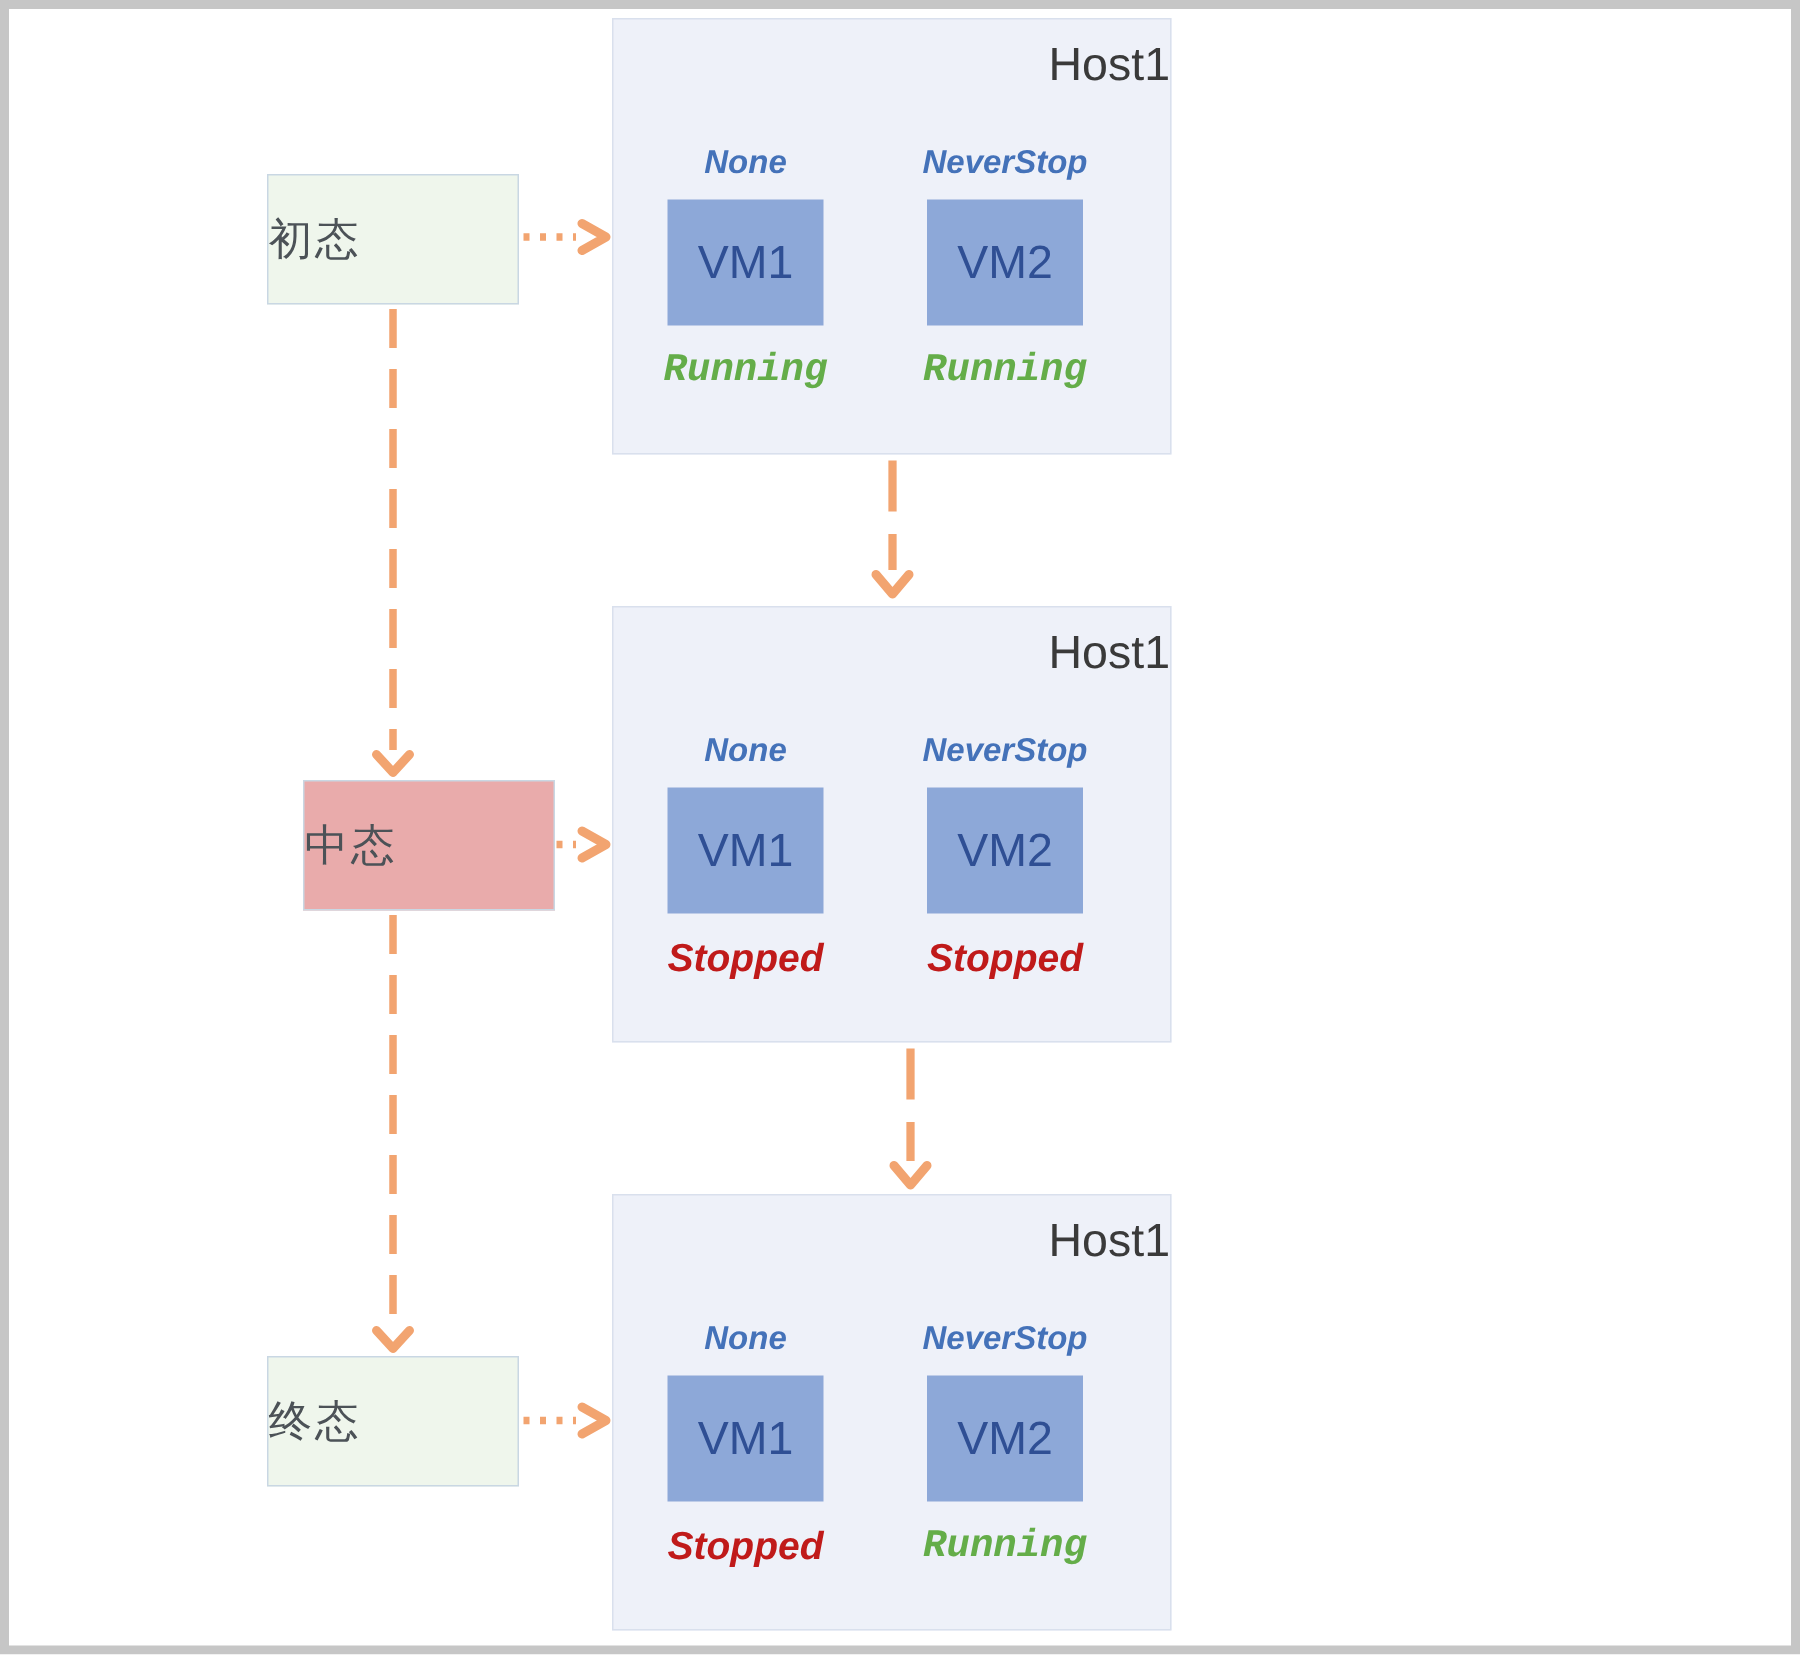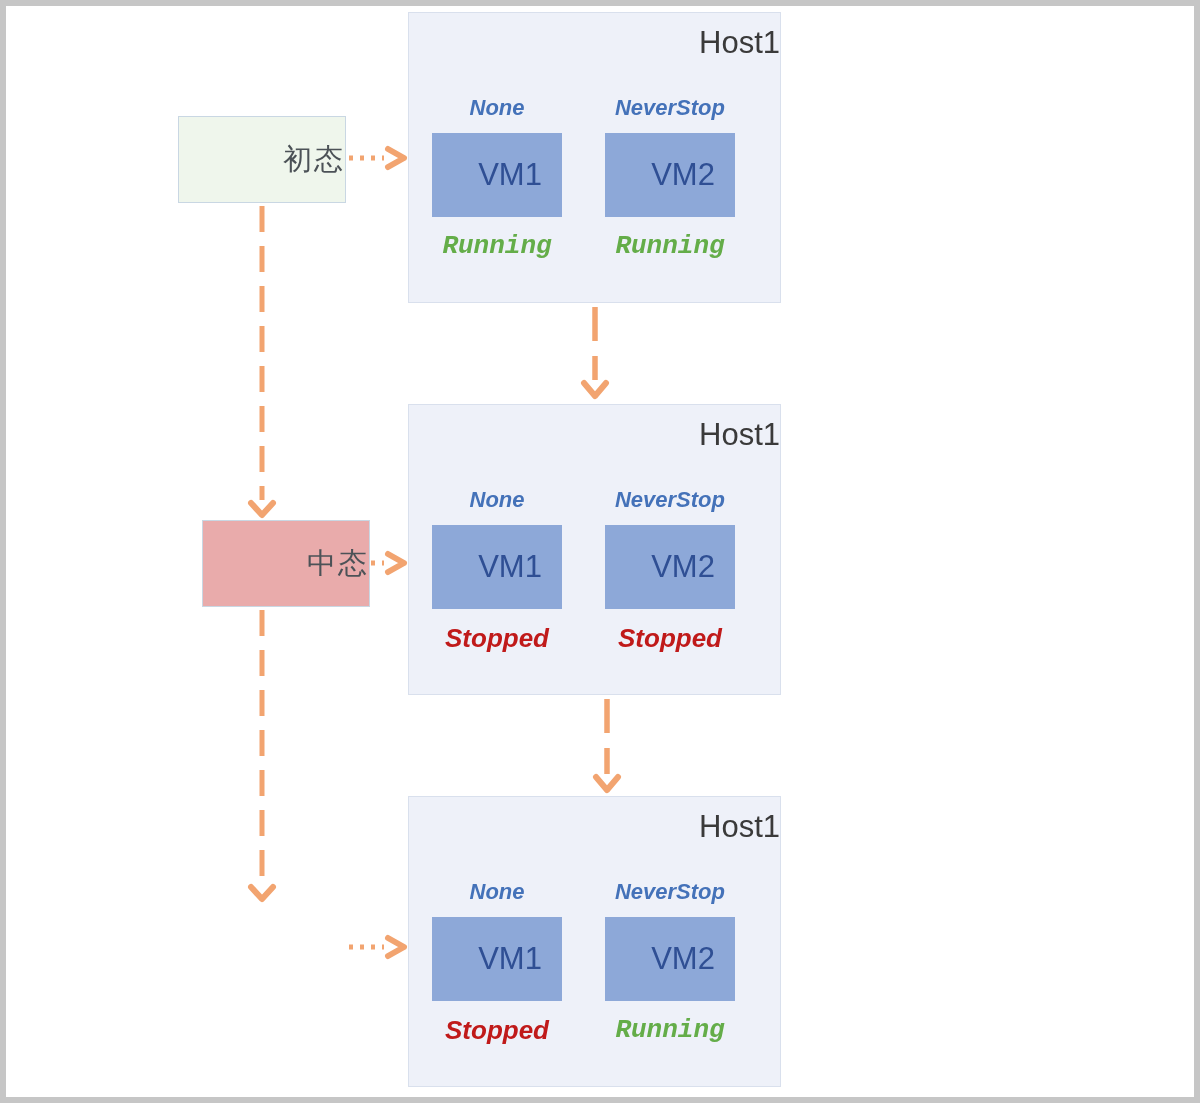--- a/index.html
+++ b/index.html
@@ -13,21 +13,21 @@
   }
   .arrows{position:absolute;left:0;top:0;width:1200px;height:1103px;pointer-events:none;}
   .dot-line{stroke:var(--arrow-orange);stroke-width:5;fill:none;stroke-dasharray:4 7;}
   .dash-line{stroke:var(--arrow-orange);stroke-width:5;fill:none;stroke-dasharray:26 14;}
   .dash-line-host{stroke:var(--arrow-orange);stroke-width:5.5;fill:none;stroke-dasharray:34 15;}
   .chev{stroke:var(--arrow-orange);stroke-width:6;fill:none;stroke-linecap:round;stroke-linejoin:round;}
 
   .state-box{
     position:absolute;left:178px;width:166px;height:85px;
     border:1px solid var(--state-border);
-    display:flex;align-items:center;justify-content:flex-end;
+    display:flex;align-items:center;justify-content:flex-start;
     font-size:29px;color:var(--state-text);
     letter-spacing:2px;
   }
   .state-green{background:var(--state-green-bg);}
   .state-pink{background:var(--state-pink-bg);margin-left:24px;}
   .state-1{top:116px;}
   .state-2{top:520px;}
   .state-3{top:904px;}
 
   .host-card{
@@ -47,21 +47,21 @@
   .col-a{left:3px;}
   .col-b{left:176px;}
   .policy{
     font-style:italic;font-weight:600;font-size:22px;
     color:var(--policy-blue);line-height:30px;margin-bottom:10px;
   }
   .vm-box{
     width:104px;height:84px;margin:0 auto;
     background:var(--vm-bg);
     display:flex;align-items:center;justify-content:center;
-    font-size:31px;color:var(--vm-text);padding-left:26px;
+    font-size:31px;color:var(--vm-text);
   }
   .vm-status{
     margin-top:14px;font-style:italic;font-weight:600;font-size:26px;
   }
   .st-running{color:var(--running-green);font-family:Liberation Mono, monospace;}
   .st-stopped{color:var(--stopped-red);}
 
   .transition-label{
     position:absolute;
     font-style:italic;font-weight:600;font-size:26px;
@@ -108,20 +108,23 @@
       <path class="chev" d="M596 777 L607 790 L618 777"></path>
     </g>
   </svg>
 
   <div class="state-box state-green state-1">
     <span>初态</span>
   </div>
   <div class="state-box state-pink state-2">
     <span>中态</span>
   </div>
+  <div class="state-box state-green state-3">
+    <span>终态</span>
+  </div>
 
   <div class="host-card host-1">
     <div class="host-title">Host1</div>
     <div class="vm-col col-a">
       <div class="policy">None</div>
       <div class="vm-box">
         <span>VM1</span>
       </div>
       <div class="vm-status st-running">Running</div>
     </div>

